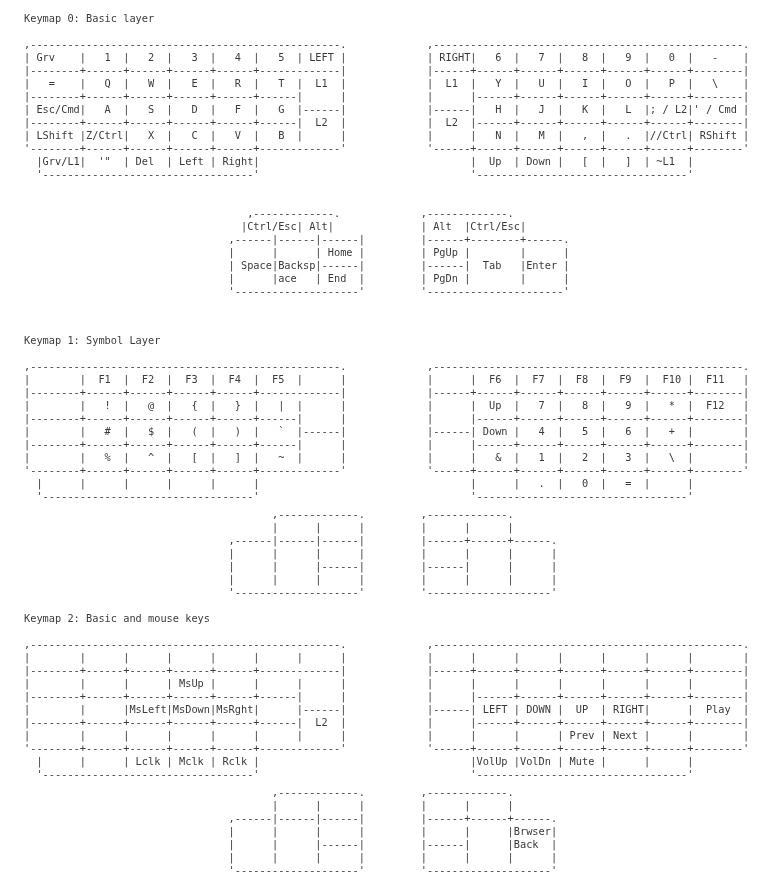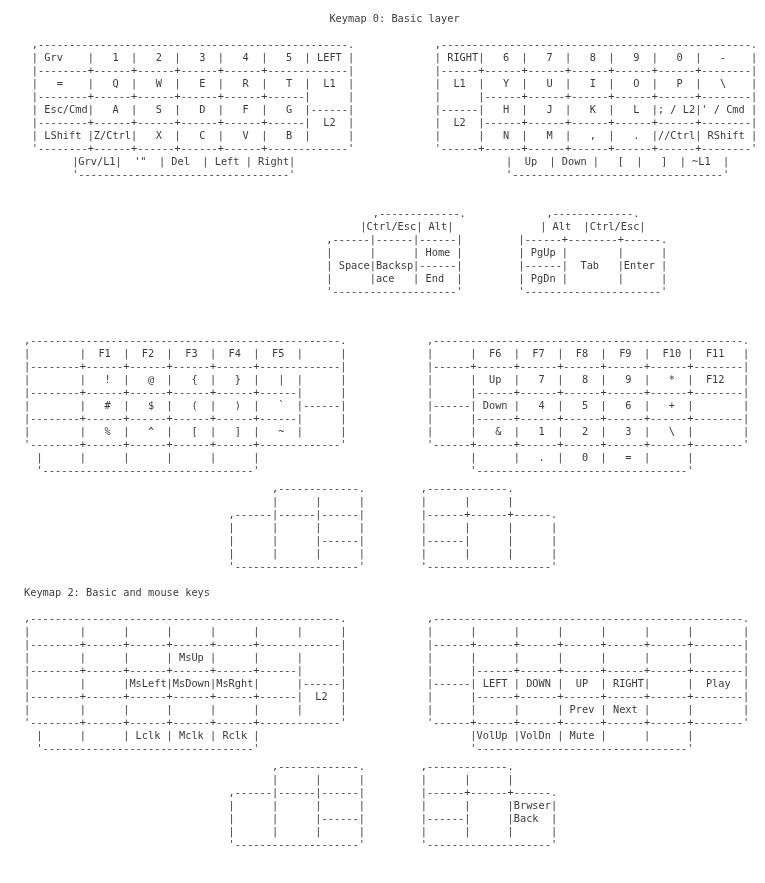--- a/index.html
+++ b/index.html
@@ -26,21 +26,21 @@
   pre {
     margin: 0;
     font: inherit;
     white-space: pre;
   }
   .section {
     margin: 0;
   }
   #keymap-0 .km-main { margin-bottom: 26px; }
   #keymap-1 .km-main, #keymap-2 .km-main { margin-bottom: 5px; }
-  #keymap-0 { margin-bottom: 36px; text-align: center; }
+  #keymap-0 { margin-bottom: 36px; }
   #keymap-1 { margin-bottom: 13px; }
 </style>
 </head>
 <body style="color: rgb(59, 59, 59); background: rgb(255, 255, 255);">
 
 <div>
 
   <section class="section" id="keymap-0">
     <div class="km-title">Keymap 0: Basic layer</div>
     <pre class="km-main">,--------------------------------------------------.             ,--------------------------------------------------.
@@ -57,20 +57,21 @@
     <pre class="km-thumb">                                    ,-------------.             ,-------------.
                                    |Ctrl/Esc| Alt|              | Alt  |Ctrl/Esc|
                                  ,------|------|------|         |------+--------+------.
                                  |      |      | Home |         | PgUp |        |      |
                                  | Space|Backsp|------|         |------|  Tab   |Enter |
                                  |      |ace   | End  |         | PgDn |        |      |
                                  '--------------------'         '----------------------'</pre>
   </section>
 
   <section class="section" id="keymap-1">
+    <div class="km-title">Keymap 1: Symbol Layer</div>
     <pre class="km-main">,--------------------------------------------------.             ,--------------------------------------------------.
 |        |  F1  |  F2  |  F3  |  F4  |  F5  |      |             |      |  F6  |  F7  |  F8  |  F9  |  F10 |  F11   |
 |--------+------+------+------+------+-------------|             |------+------+------+------+------+------+--------|
 |        |   !  |   @  |   {  |   }  |   |  |      |             |      |  Up  |   7  |   8  |   9  |   *  |  F12   |
 |--------+------+------+------+------+------|      |             |      |------+------+------+------+------+--------|
 |        |   #  |   $  |   (  |   )  |   `  |------|             |------| Down |   4  |   5  |   6  |   +  |        |
 |--------+------+------+------+------+------|      |             |      |------+------+------+------+------+--------|
 |        |   %  |   ^  |   [  |   ]  |   ~  |      |             |      |   &amp;  |   1  |   2  |   3  |   \  |        |
 '--------+------+------+------+------+-------------'             '------+------+------+------+------+------+--------'
   |      |      |      |      |      |                                  |      |   .  |   0  |   =  |      |

